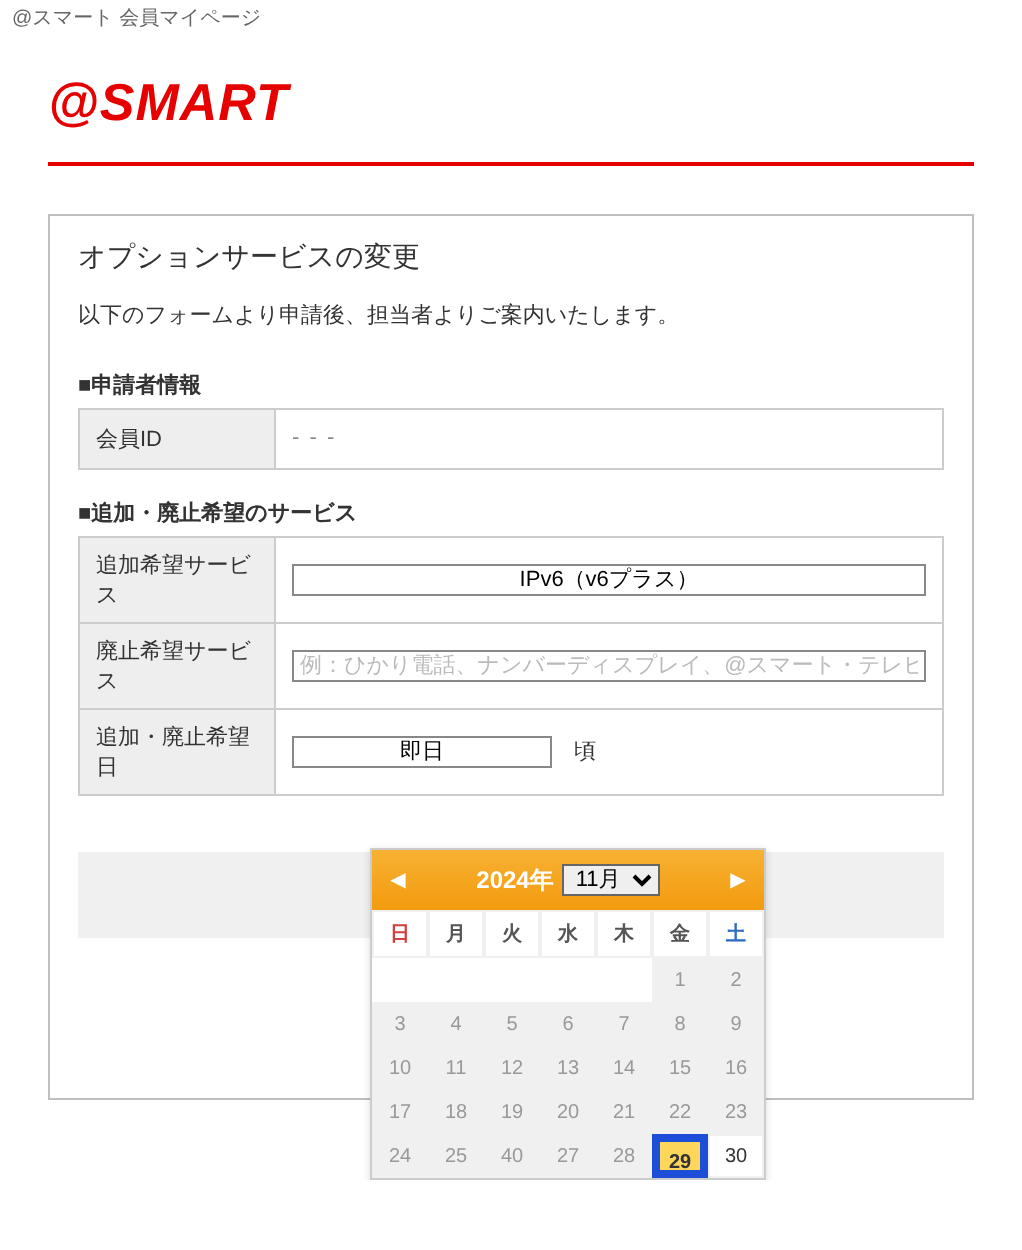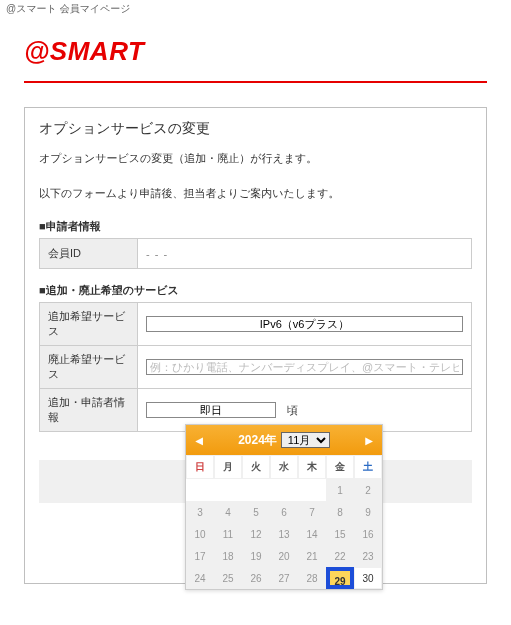--- a/index.html
+++ b/index.html
@@ -50,21 +50,20 @@
 
   <div class="logo">
     <span class="at">@</span><span>SMART</span>
   </div>
   <div class="red-rule"></div>
 
   <div class="card">
 
     <h2>オプションサービスの変更</h2>
 
-    <p class="desc">オプションサービスの変更（追加・廃止）が行えます。</p>
     <p class="desc">以下のフォームより申請後、担当者よりご案内いたします。</p>
 
     <div class="section-label">■申請者情報</div>
     <table class="form">
       <tbody>
           <tr>
         <th>会員ID</th>
         <td class="val-center">- - -</td>
       </tr>
     </tbody>
@@ -75,21 +74,21 @@
       <tbody>
           <tr>
         <th>追加希望サービス</th>
         <td><input type="text" class="txt" value="IPv6（v6プラス）" style=""></td>
       </tr>
       <tr>
         <th>廃止希望サービス</th>
         <td><input type="text" class="txt" placeholder="例：ひかり電話、ナンバーディスプレイ、@スマート・テレビ" style=""></td>
       </tr>
       <tr>
-        <th>追加・申請者情報</th>
+        <th>追加・廃止希望日</th>
         <td>
           <input type="text" class="txt date-input" value="即日" style="">
           <span class="date-suffix">頃</span>
         </td>
       </tr>
     </tbody>
       </table>
 
     <div class="consent-row">
       <input type="checkbox" class="checkbox" style="">
@@ -144,21 +143,21 @@
           <div class="dp-cell ">16</div>
           <div class="dp-cell ">17</div>
           <div class="dp-cell ">18</div>
           <div class="dp-cell ">19</div>
           <div class="dp-cell ">20</div>
           <div class="dp-cell ">21</div>
           <div class="dp-cell ">22</div>
           <div class="dp-cell ">23</div>
           <div class="dp-cell ">24</div>
           <div class="dp-cell ">25</div>
-          <div class="dp-cell ">26</div>
+          <div class="dp-cell ">40</div>
           <div class="dp-cell ">27</div>
           <div class="dp-cell ">28</div>
           <div class="dp-cell dp-today">29</div>
           <div class="dp-cell dp-enabled dp-sat">30</div>
         </div>
     </div>
 
   </div>
 </div>
 

